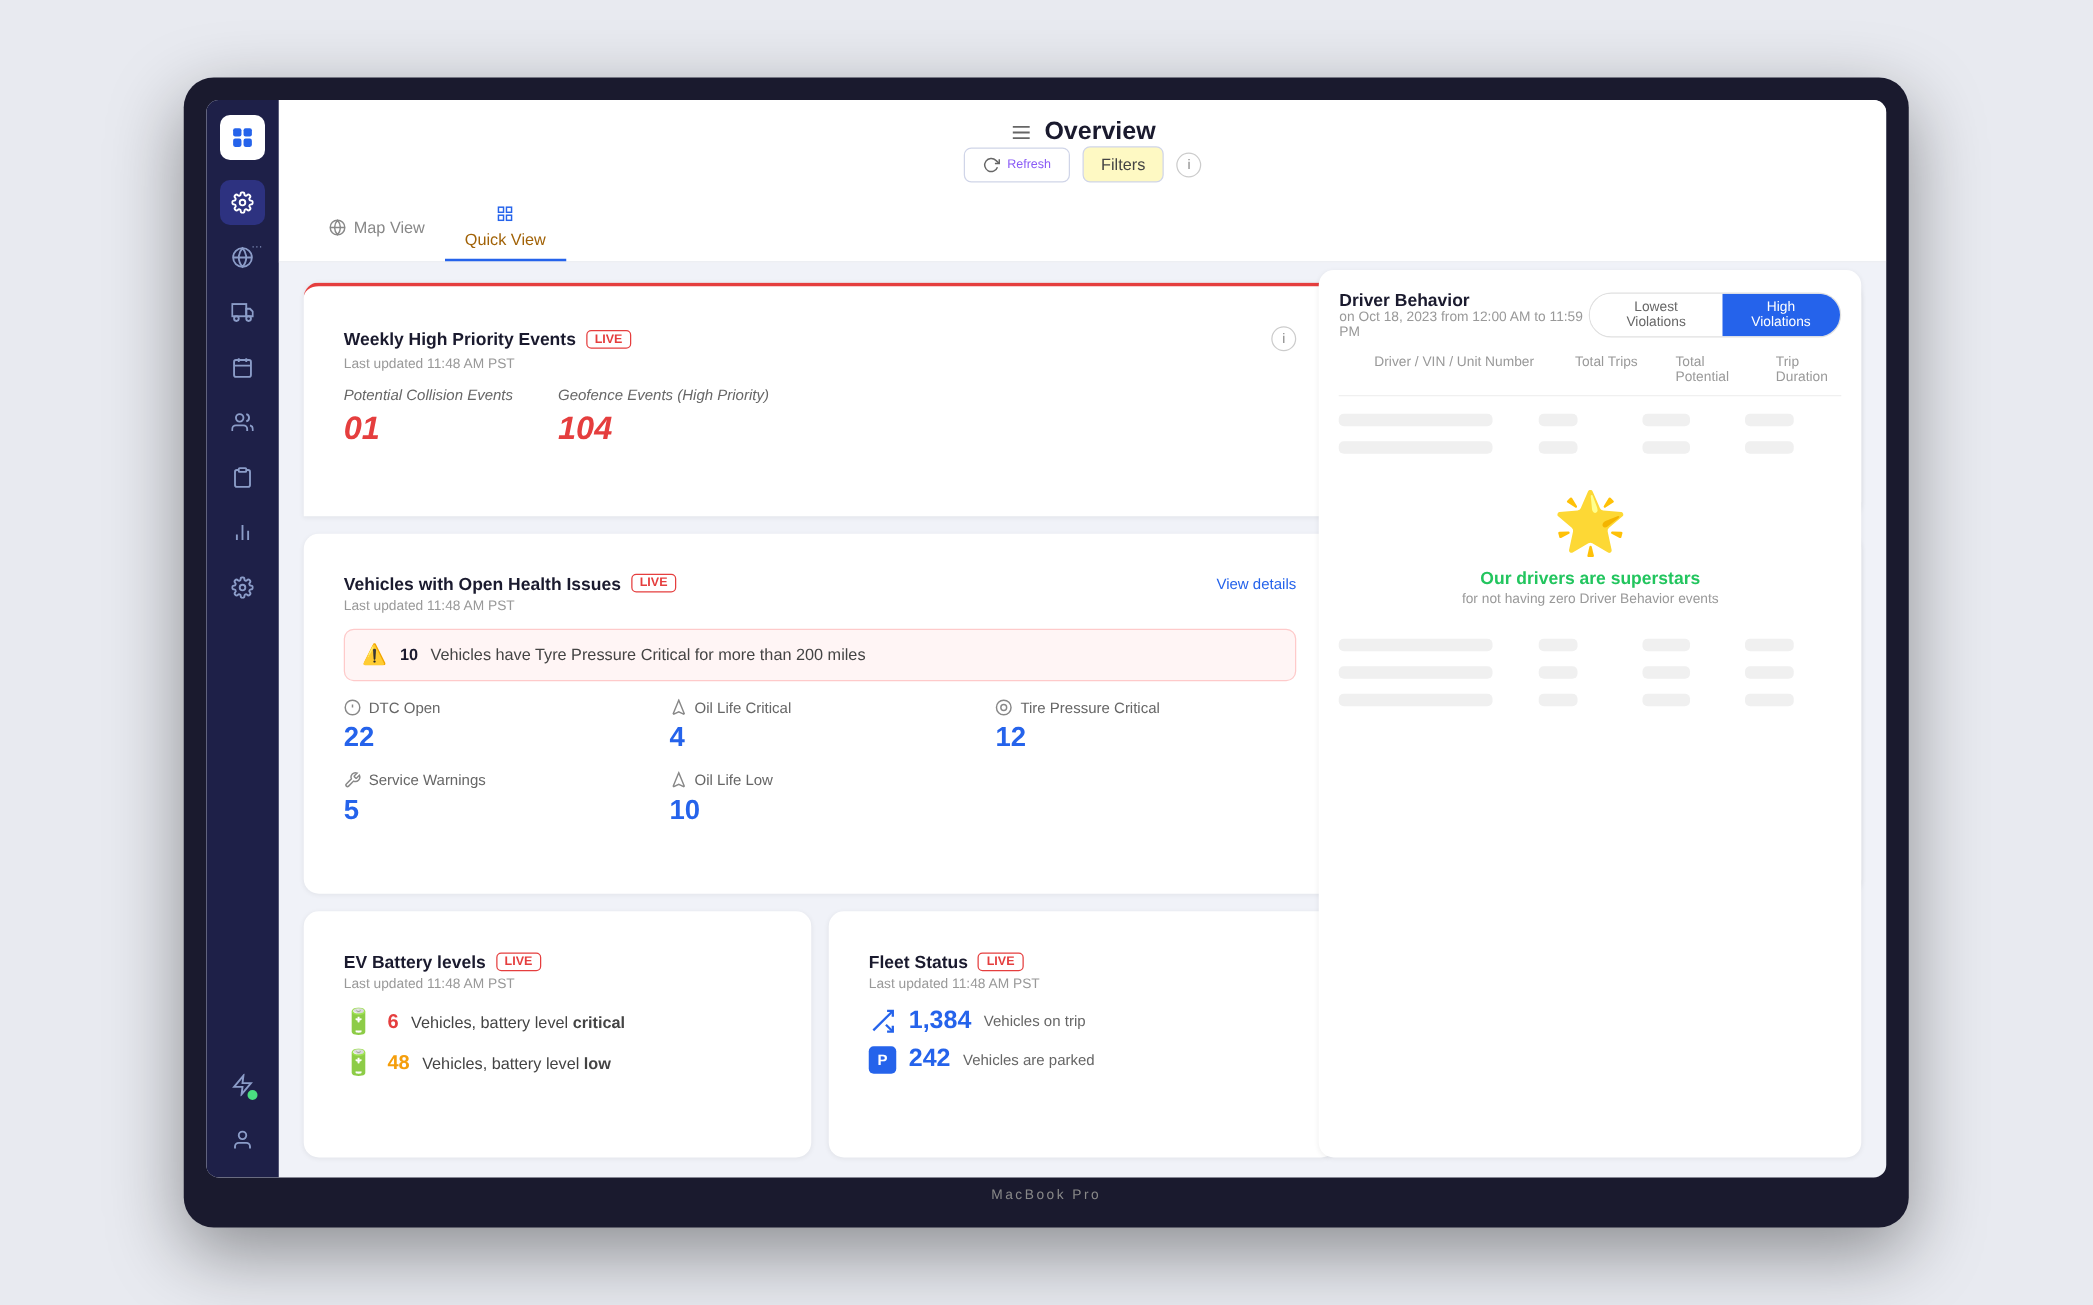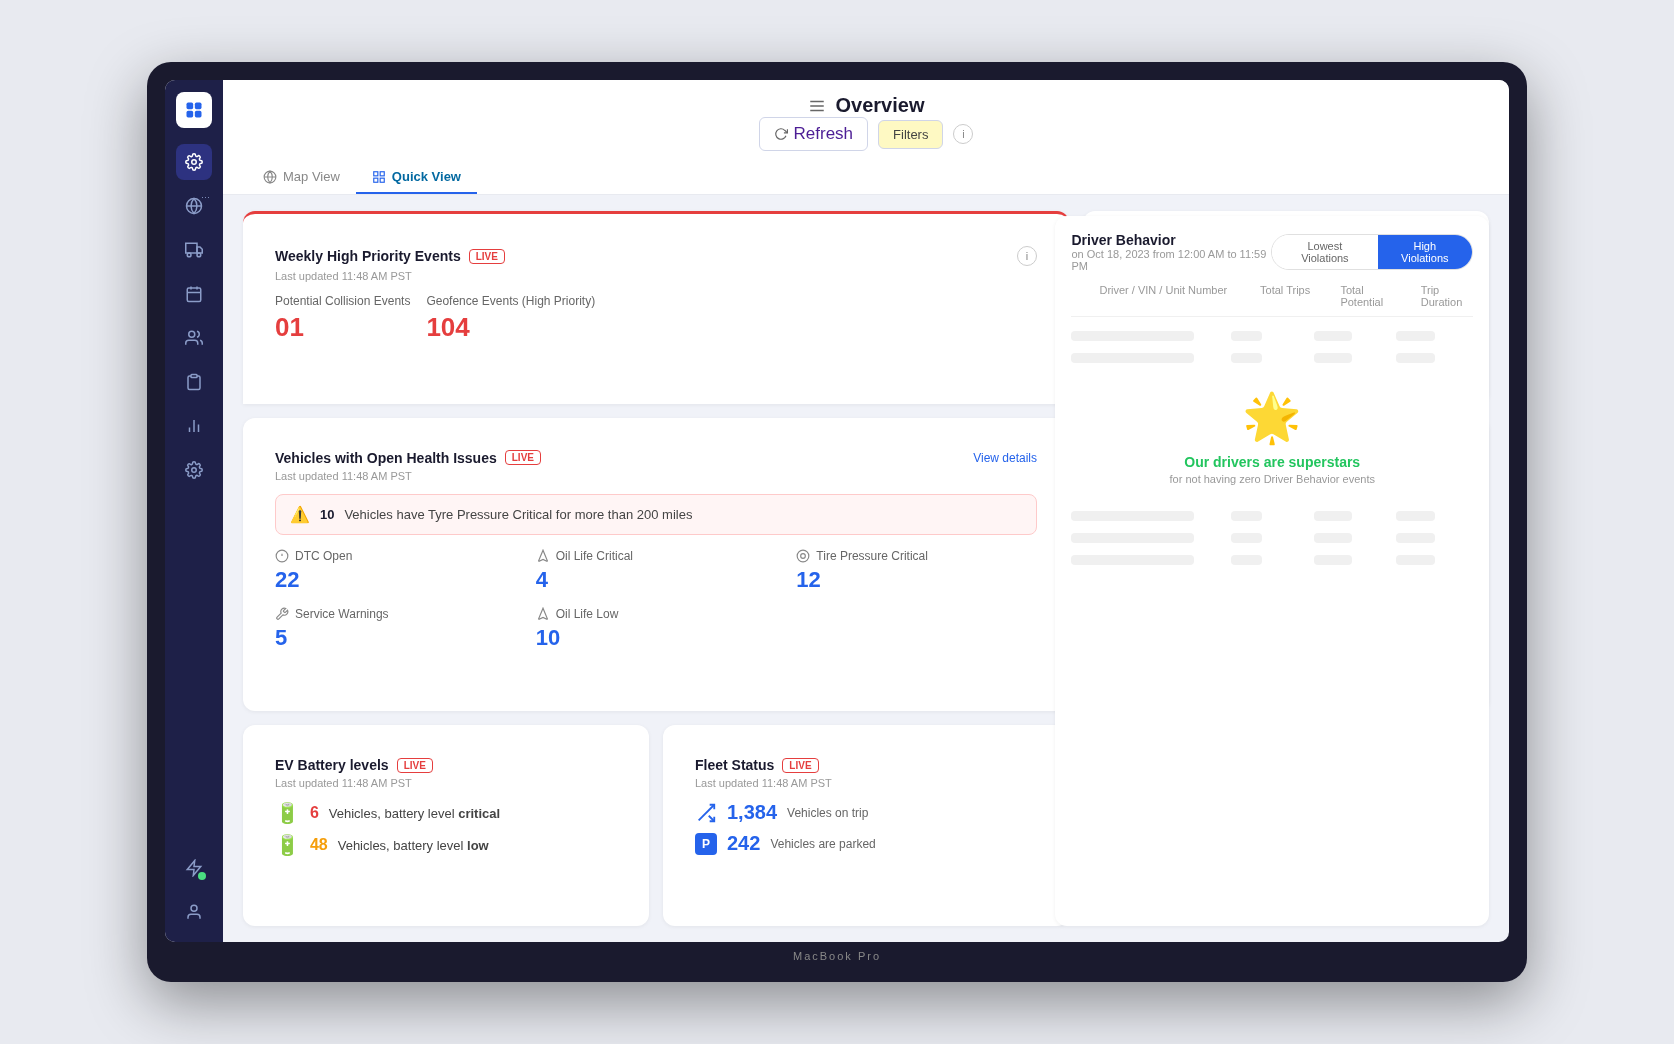--- a/index.html
+++ b/index.html
@@ -120,23 +120,23 @@
       gap: 10px;
     }
     .btn-refresh {
       display: flex;
       align-items: center;
       gap: 6px;
       padding: 6px 14px;
       border: 1px solid #d0d5e8;
       border-radius: 6px;
       background: white;
-      font-size: 17px;
+      font-size: 10px;
       cursor: pointer;
-      color: #4c1d95;
+      color: #8b5cf6;
     }
     .btn-filters {
       padding: 6px 14px;
       border: 1px solid #d0d5e8;
       border-radius: 6px;
       background: #fef9c3;
       font-size: 13px;
       cursor: pointer;
       color: #444;
     }
@@ -160,23 +160,24 @@
       padding: 8px 16px;
       font-size: 13px;
       color: #888;
       cursor: pointer;
       border-bottom: 2px solid transparent;
       display: flex;
       align-items: center;
       gap: 6px;
     }
     .tab.active {
-      color: #0369a1;
+      color: #a16207;
       border-bottom: 2px solid #2563eb;
-      font-weight: 700;
+      font-weight: 400;
+      flex-direction: column;
     }
     .card {
       background: white;
       border-radius: 12px;
       padding: 32px;
       box-shadow: 0 1px 4px rgba(0,0,0,0.06);
     }
     .card-title-row {
       display: flex;
       align-items: center;
@@ -196,21 +197,22 @@
       color: #e53e3e;
       font-weight: 600;
     }
     .card-subtitle {
       font-size: 11px;
       color: #999;
       margin-bottom: 12px;
     }
     .metrics-row {
       display: flex;
-      gap: 16px;
+      gap: 36px;
+      font-style: italic;
     }
     .metric-label {
       font-size: 12px;
       color: #666;
       margin-bottom: 4px;
     }
     .metric-value {
       font-size: 26px;
       font-weight: 700;
       color: #e53e3e;

